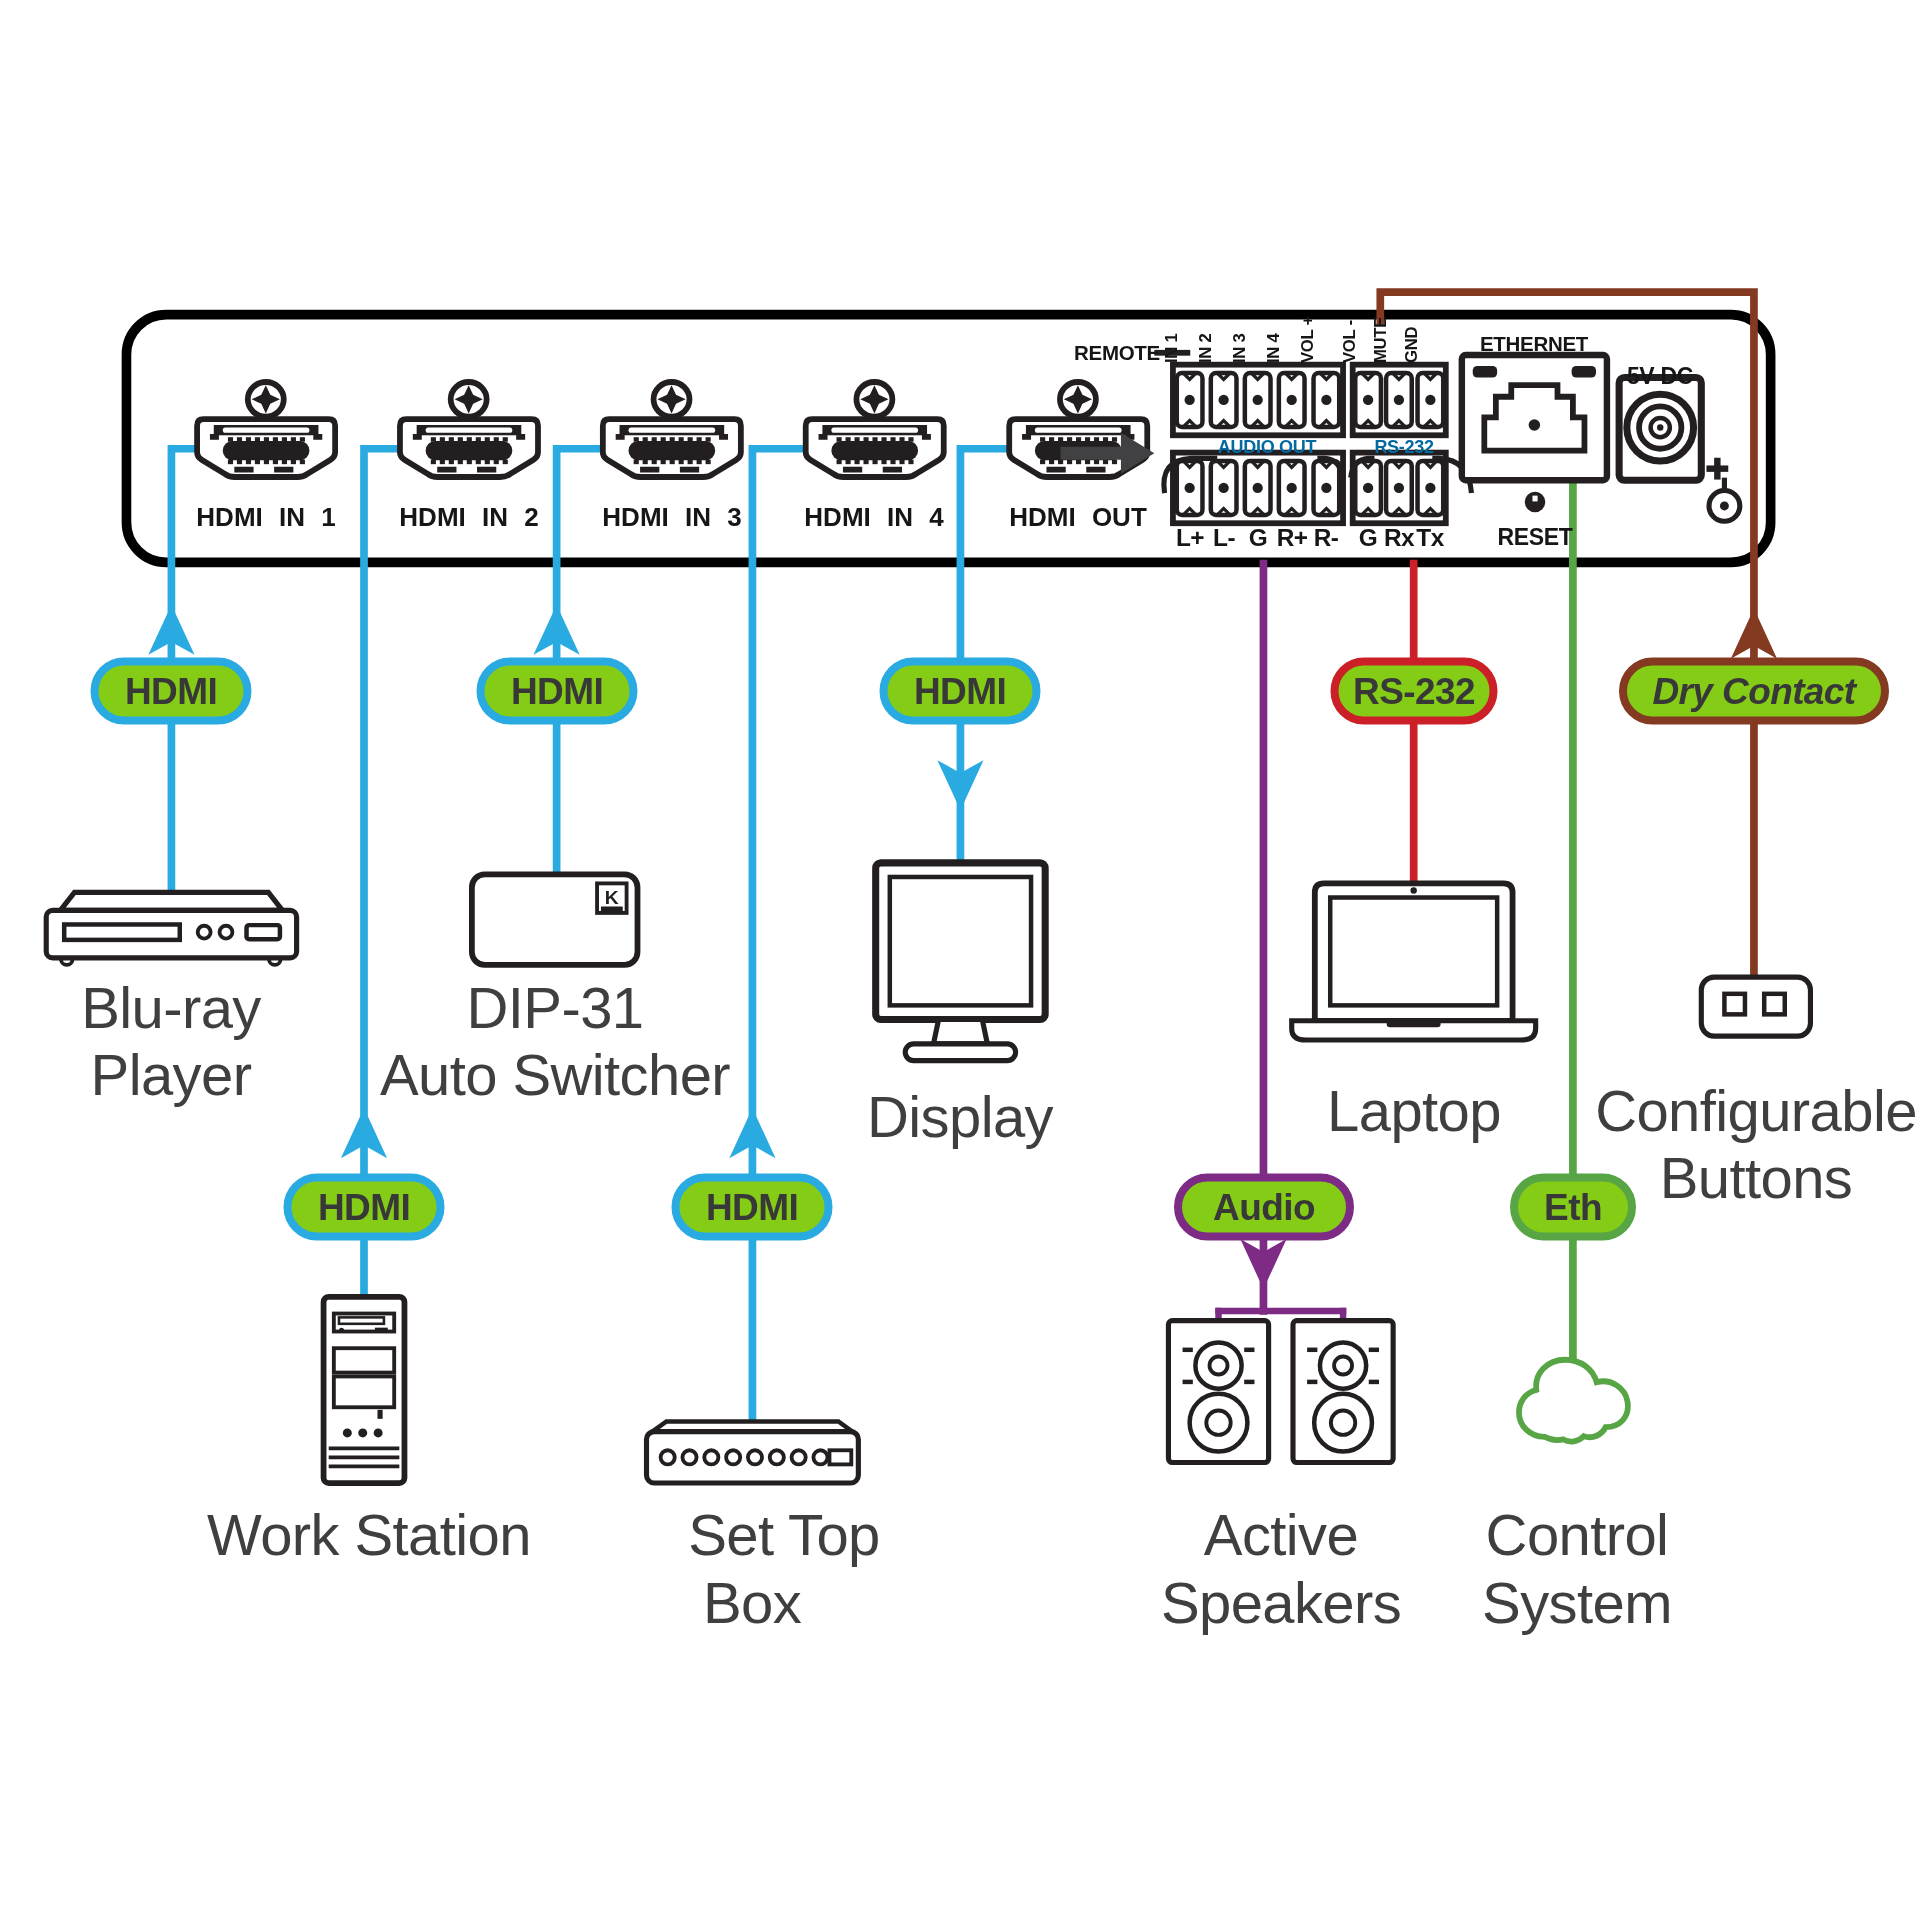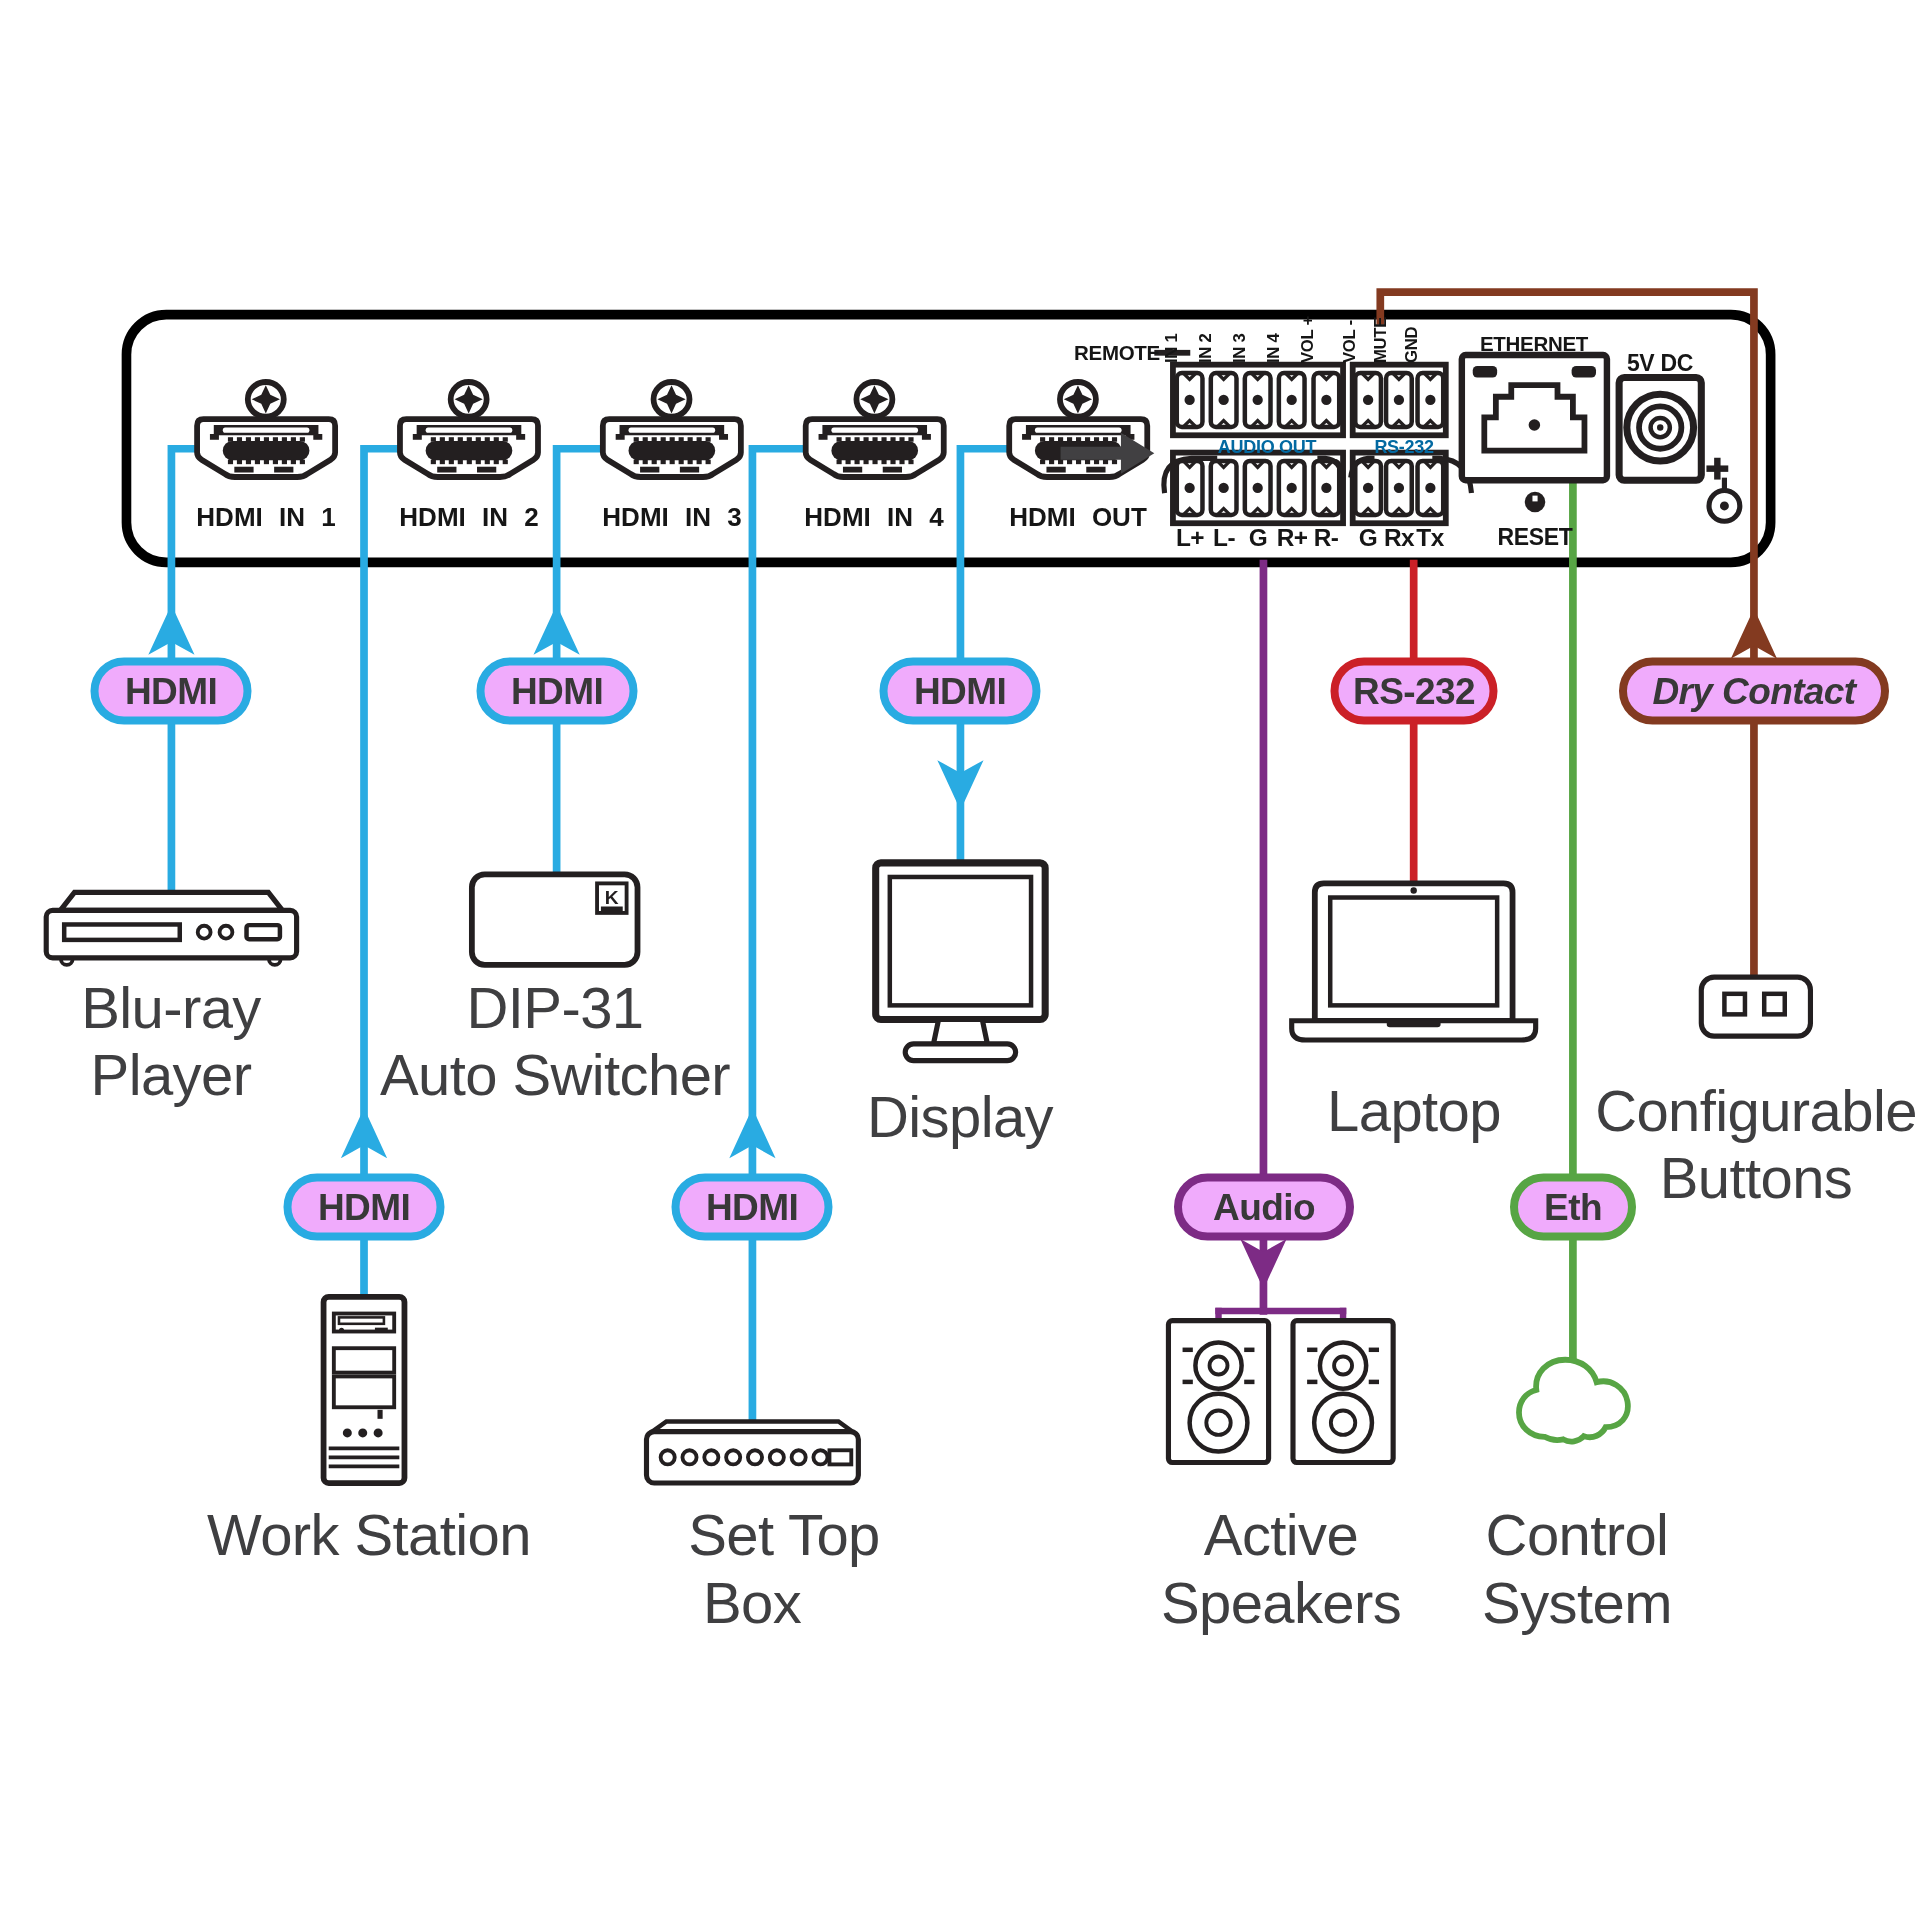--- a/index.html
+++ b/index.html
@@ -10,21 +10,21 @@
   
   .pname{font:600 26px/28px "Liberation Sans","DejaVu Sans",sans-serif;color:#161616;letter-spacing:0px;word-spacing:9px;}
   .psmall{font:600 20.5px/23px "Liberation Sans","DejaVu Sans",sans-serif;color:#161616;letter-spacing:-0.3px;}
   .pmed{font:600 23px/26px "Liberation Sans","DejaVu Sans",sans-serif;color:#161616;letter-spacing:-0.3px;}
   .pgroup{font:700 18px/19px "Liberation Sans","DejaVu Sans",sans-serif;color:#0369a1;letter-spacing:-0.3px;}
   .bpin{font:600 24.4px/26px "Liberation Sans","DejaVu Sans",sans-serif;color:#161616;letter-spacing:-0.6px;}
   .pin-label{position:absolute;top:363px;width:0;height:0;}
   .pin-label span{position:absolute;bottom:0;left:-9px;transform-origin:0 100%;transform:rotate(-90deg);
        font:600 16.7px/18px "Liberation Sans","DejaVu Sans",sans-serif;color:#161616;white-space:nowrap;letter-spacing:-0.3px;}
   
-  .pill{position:absolute;transform:translate(-50%,-50%);box-sizing:border-box;height:67px;background:#f0abfc;
+  .pill{position:absolute;transform:translate(-50%,-50%);box-sizing:border-box;height:67px;background:#84cc16;
         border:8.3px solid #29abe2;border-radius:39px;display:flex;align-items:center;justify-content:center;
         font:700 37px/37px "Liberation Sans","DejaVu Sans",sans-serif;color:#383838;letter-spacing:-0.6px;}
   .pill-cyan{border-color:#29abe2;}
   .pill-red{border-color:#cb2027;}
   .pill-brown{border-color:#833a20;font-style:italic;}
   .pill-purple{border-color:#7d2b85;}
   .pill-green{border-color:#57a544;}
   
   .dev{font:400 58px/64px "Liberation Sans","DejaVu Sans",sans-serif;color:#3f3f41;letter-spacing:-0.6px;}
 </style>
@@ -322,21 +322,21 @@
 <div class="label bpin" style="left:1224px;top:538px">L-</div>
 <div class="label bpin" style="left:1258px;top:538px">G</div>
 <div class="label bpin" style="left:1292px;top:538px">R+</div>
 <div class="label bpin" style="left:1326px;top:538px">R-</div>
 <div class="label bpin" style="left:1368px;top:538px">G</div>
 <div class="label bpin" style="left:1399px;top:538px">Rx</div>
 <div class="label bpin" style="left:1430px;top:538px">Tx</div>
 
 <div class="label psmall" style="left:1534px;top:343px">ETHERNET</div>
 <div class="label pmed" style="left:1535px;top:537px">RESET</div>
-<div class="label pmed" style="left:1660px;top:363px">5V DC</div>
+<div class="label pmed" style="left:1660px;top:376px">5V DC</div>
 
 <div class="pill pill-cyan" style="left:171px;top:691px;width:161px">HDMI</div>
 <div class="pill pill-cyan" style="left:557px;top:691px;width:161px">HDMI</div>
 <div class="pill pill-cyan" style="left:960px;top:691px;width:161px">HDMI</div>
 <div class="pill pill-red" style="left:1414px;top:691px;width:167px">RS-232</div>
 <div class="pill pill-brown" style="left:1754px;top:691px;width:270px">Dry Contact</div>
 <div class="pill pill-cyan" style="left:364px;top:1207px;width:161px">HDMI</div>
 <div class="pill pill-cyan" style="left:752px;top:1207px;width:161px">HDMI</div>
 <div class="pill pill-purple" style="left:1264px;top:1207px;width:180px">Audio</div>
 <div class="pill pill-green" style="left:1573px;top:1207px;width:126px">Eth</div>

